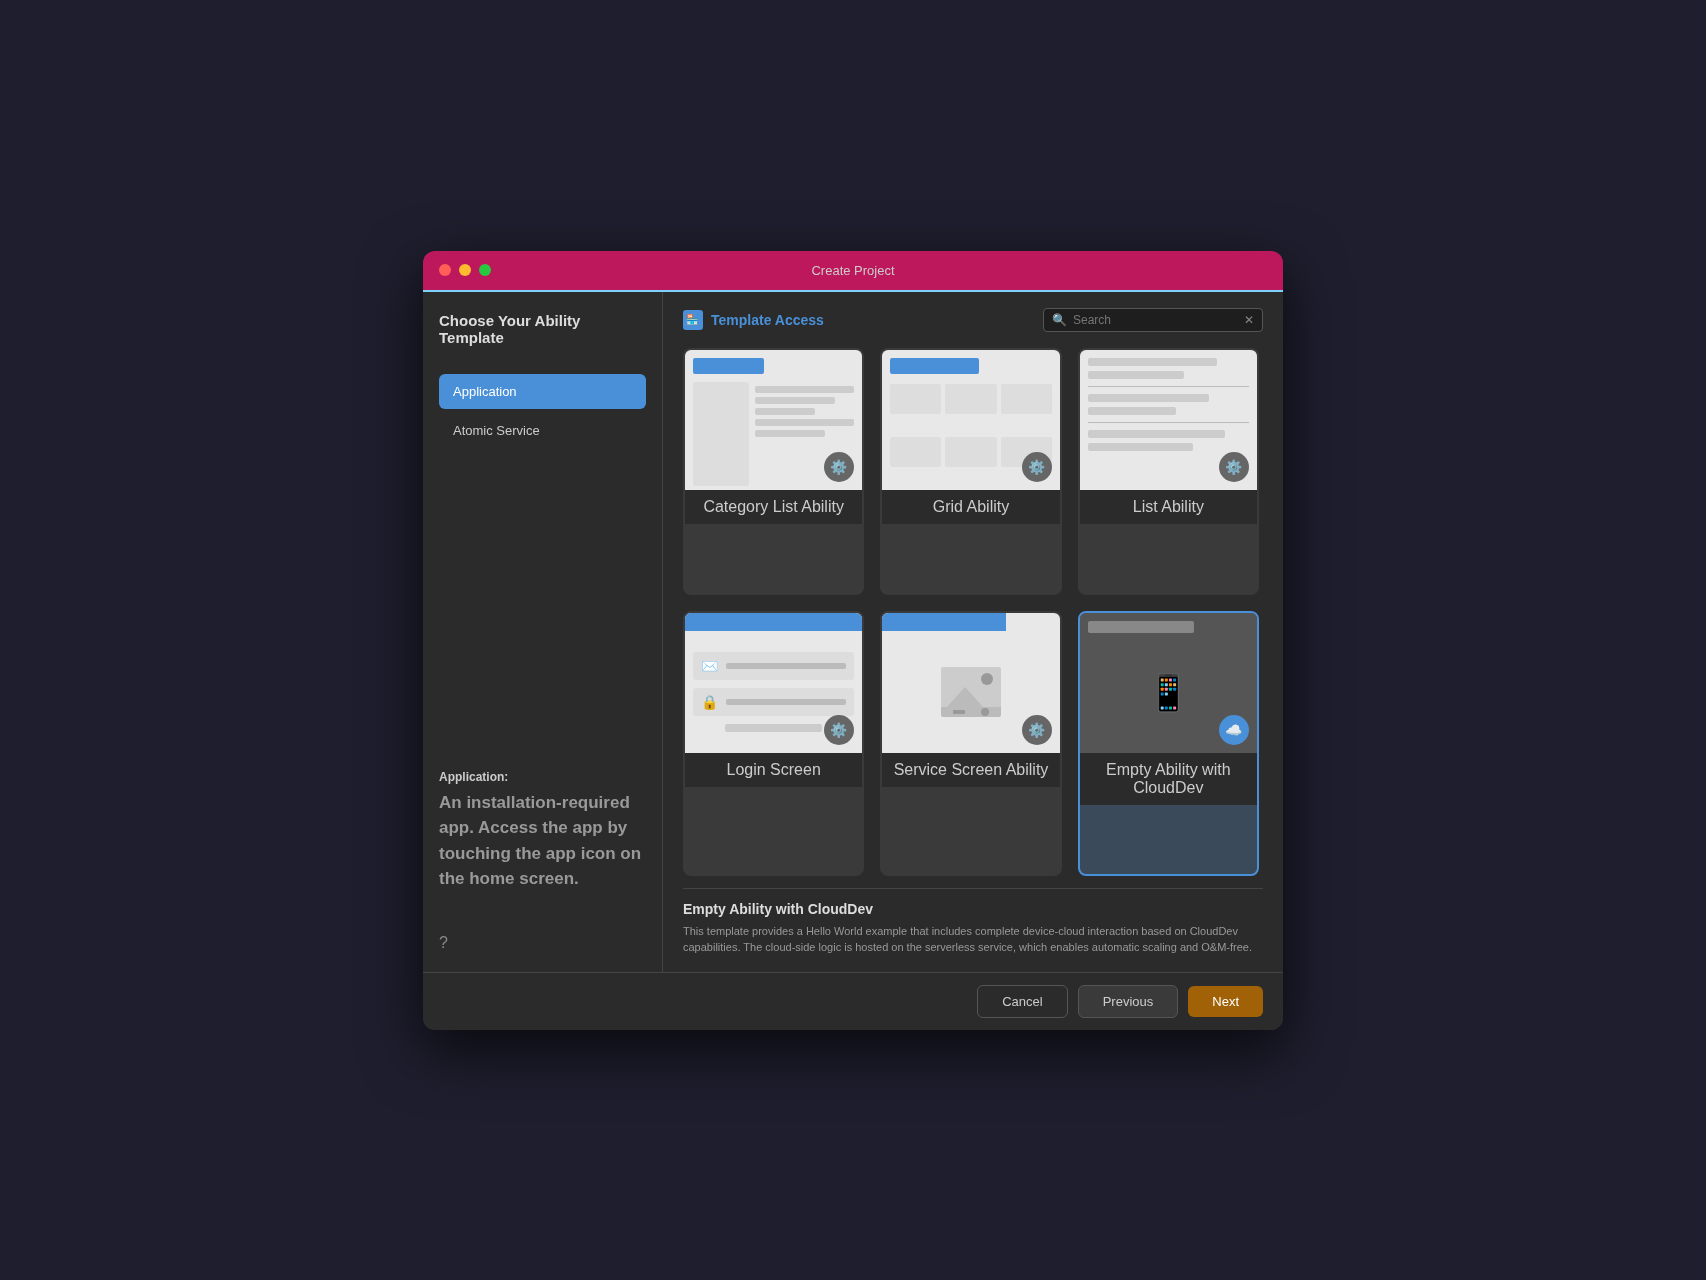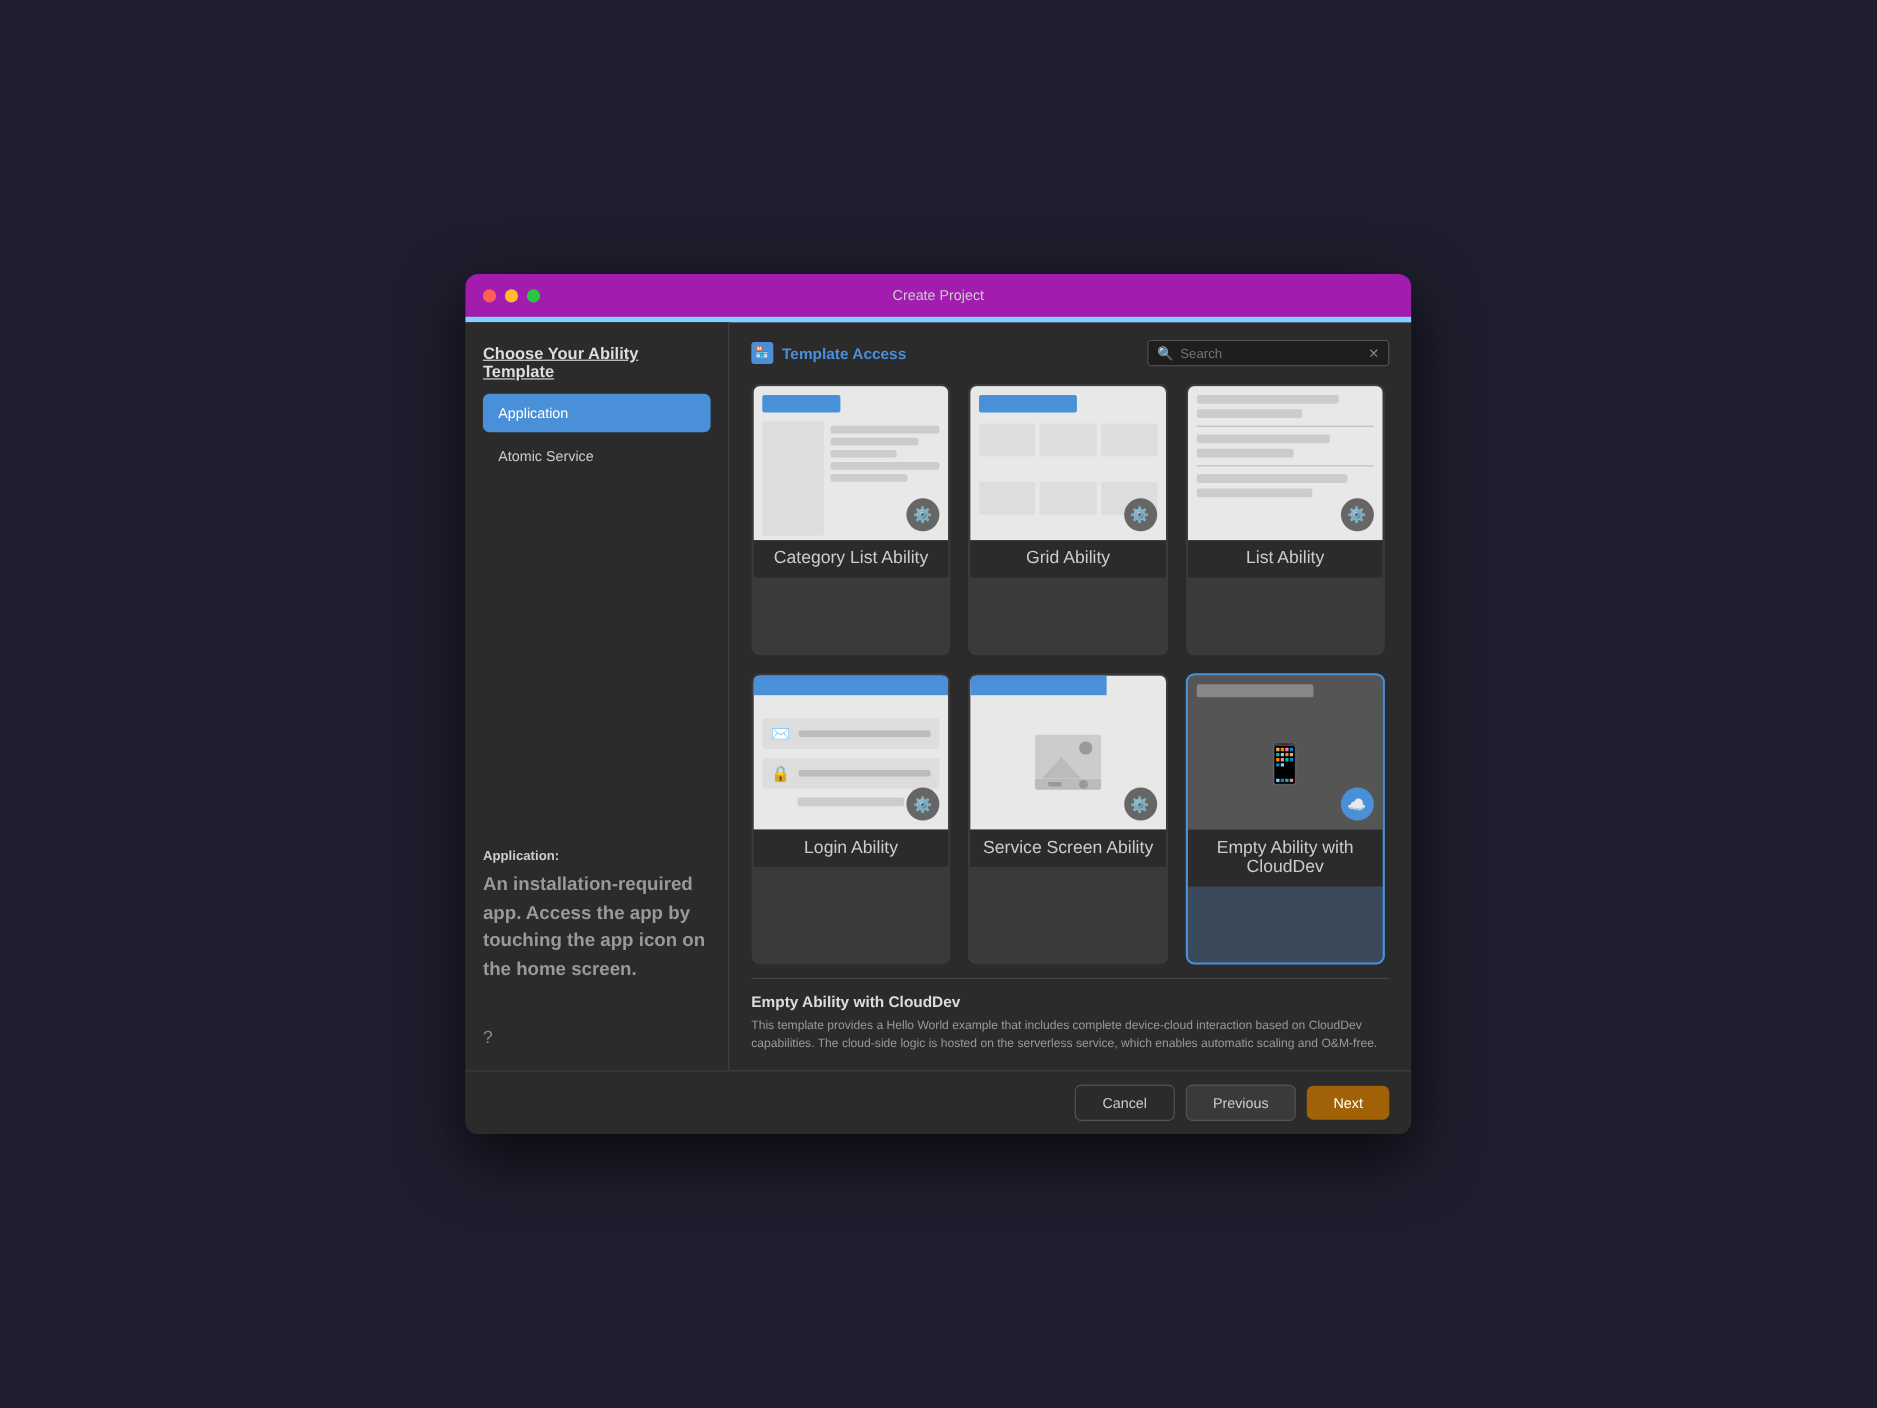--- a/index.html
+++ b/index.html
@@ -16,27 +16,27 @@
     .dialog-overlay {
       position: relative;
       width: 860px;
       background: #2b2b2b;
       border-radius: 12px;
       box-shadow: 0 20px 60px rgba(0,0,0,0.7);
       overflow: hidden;
     }
 
     .title-bar {
-      background: #a21caf;
+      background: #be185d;
       padding: 12px 16px;
       display: flex;
       align-items: center;
       justify-content: center;
       position: relative;
-      border-bottom: 5px solid #7dd3fc;
+      border-bottom: 2px solid #7dd3fc;
     }
 
     .traffic-lights {
       position: absolute;
       left: 16px;
       display: flex;
       gap: 8px;
       align-items: center;
     }
 
@@ -68,22 +68,21 @@
       background: #2b2b2b;
       padding: 20px 16px;
       border-right: 1px solid #444;
       flex-shrink: 0;
     }
 
     .sidebar-heading {
       color: #ddd;
       font-size: 15px;
       font-weight: 600;
-      margin-bottom: 11px;
-      text-decoration: underline;
+      margin-bottom: 28px;
     }
 
     .sidebar-item {
       padding: 10px 14px;
       border-radius: 6px;
       cursor: pointer;
       font-size: 13px;
       margin-bottom: 4px;
       color: #ccc;
     }
@@ -453,21 +452,21 @@
               <div style="display:flex;align-items:center;gap:8px;background:#ddd;padding:6px 8px;border-radius:3px;">
                 <span style="font-size:14px;">🔒</span>
                 <div style="flex:1;height:6px;background:#bbb;border-radius:2px;"></div>
               </div>
               <div style="height:8px;background:#ccc;border-radius:2px;width:60%;margin:0 auto;"></div>
             </div>
             <div class="thumb-icon-overlay">
               <span class="thumb-icon-small">⚙️</span>
             </div>
           </div>
-          <div class="template-label">Login Ability</div>
+          <div class="template-label">Login Screen</div>
         </div>
 
         <div class="template-card">
           <div class="template-thumbnail" style="background:#e8e8e8;">
             <div style="background:#4a90d9;height:18px;width:70%;margin:0 auto 0 0;"></div>
             <div style="flex:1;display:flex;align-items:center;justify-content:center;">
               <div style="width:60px;height:50px;position:relative;">
                 <div style="width:60px;height:40px;background:#ccc;border-radius:2px 2px 0 0;overflow:hidden;position:relative;">
                   <div style="width:0;height:0;border-left:18px solid transparent;border-right:18px solid transparent;border-bottom:20px solid #bbb;position:absolute;bottom:0;left:6px;"></div>
                   <div style="width:12px;height:12px;background:#999;border-radius:50%;position:absolute;top:6px;right:8px;"></div>

